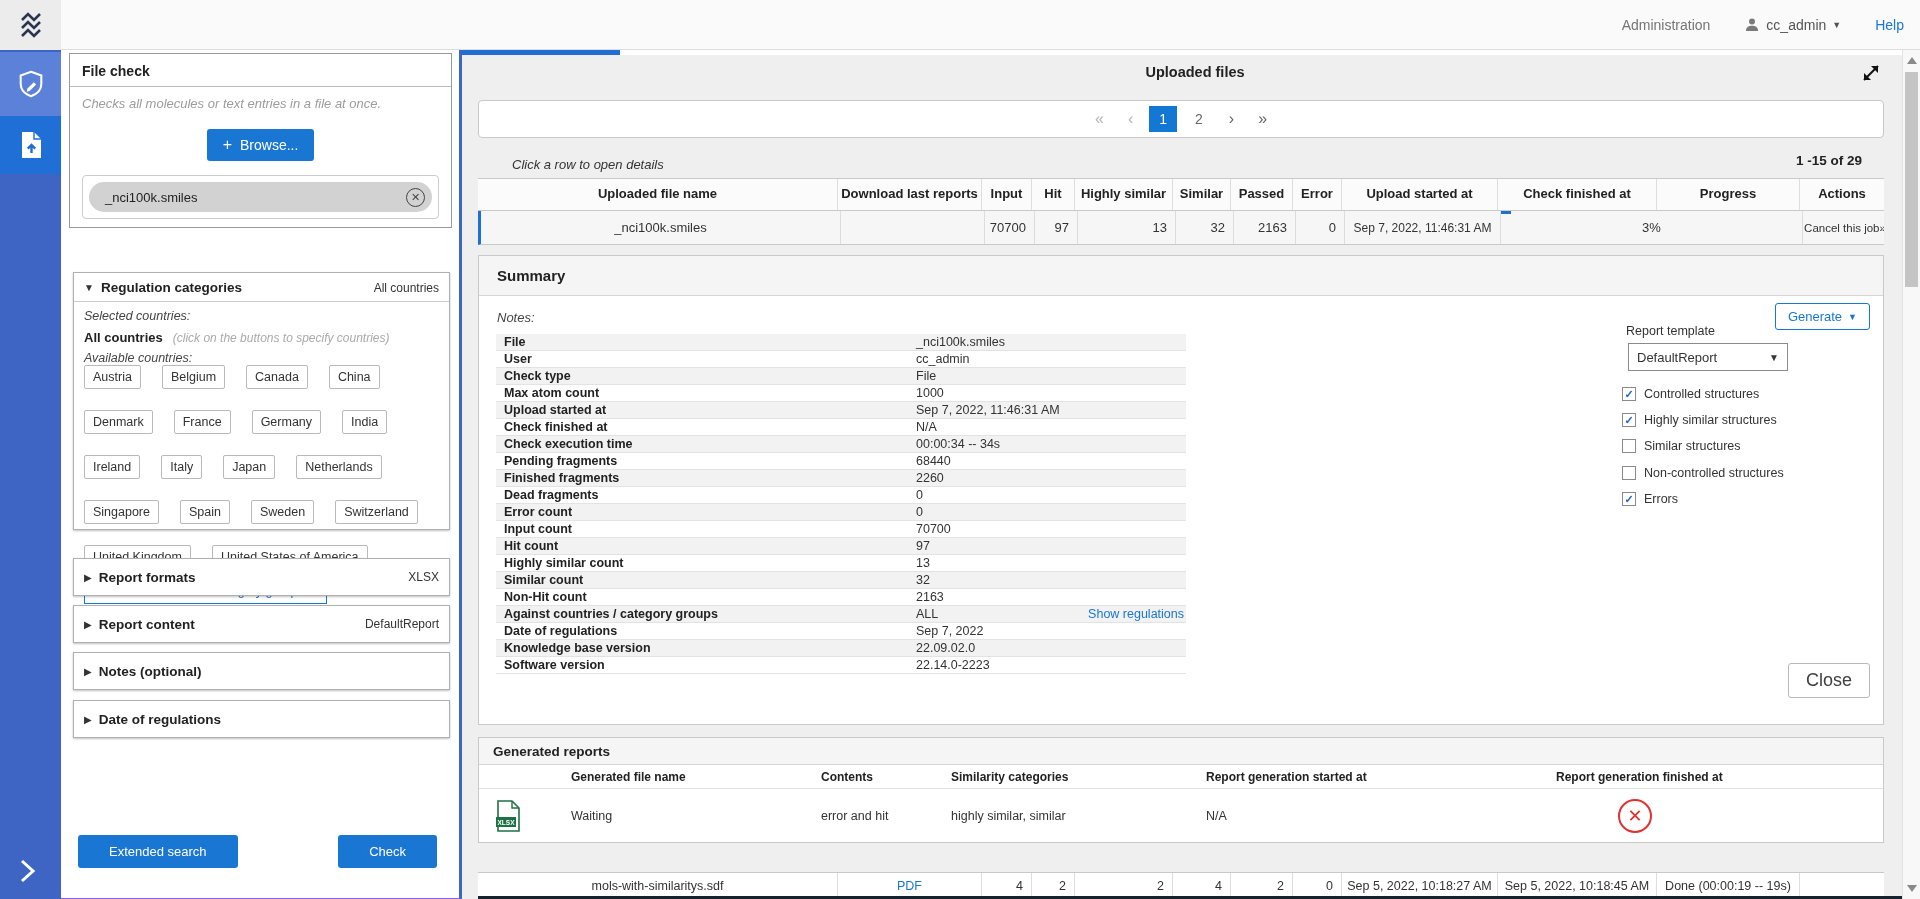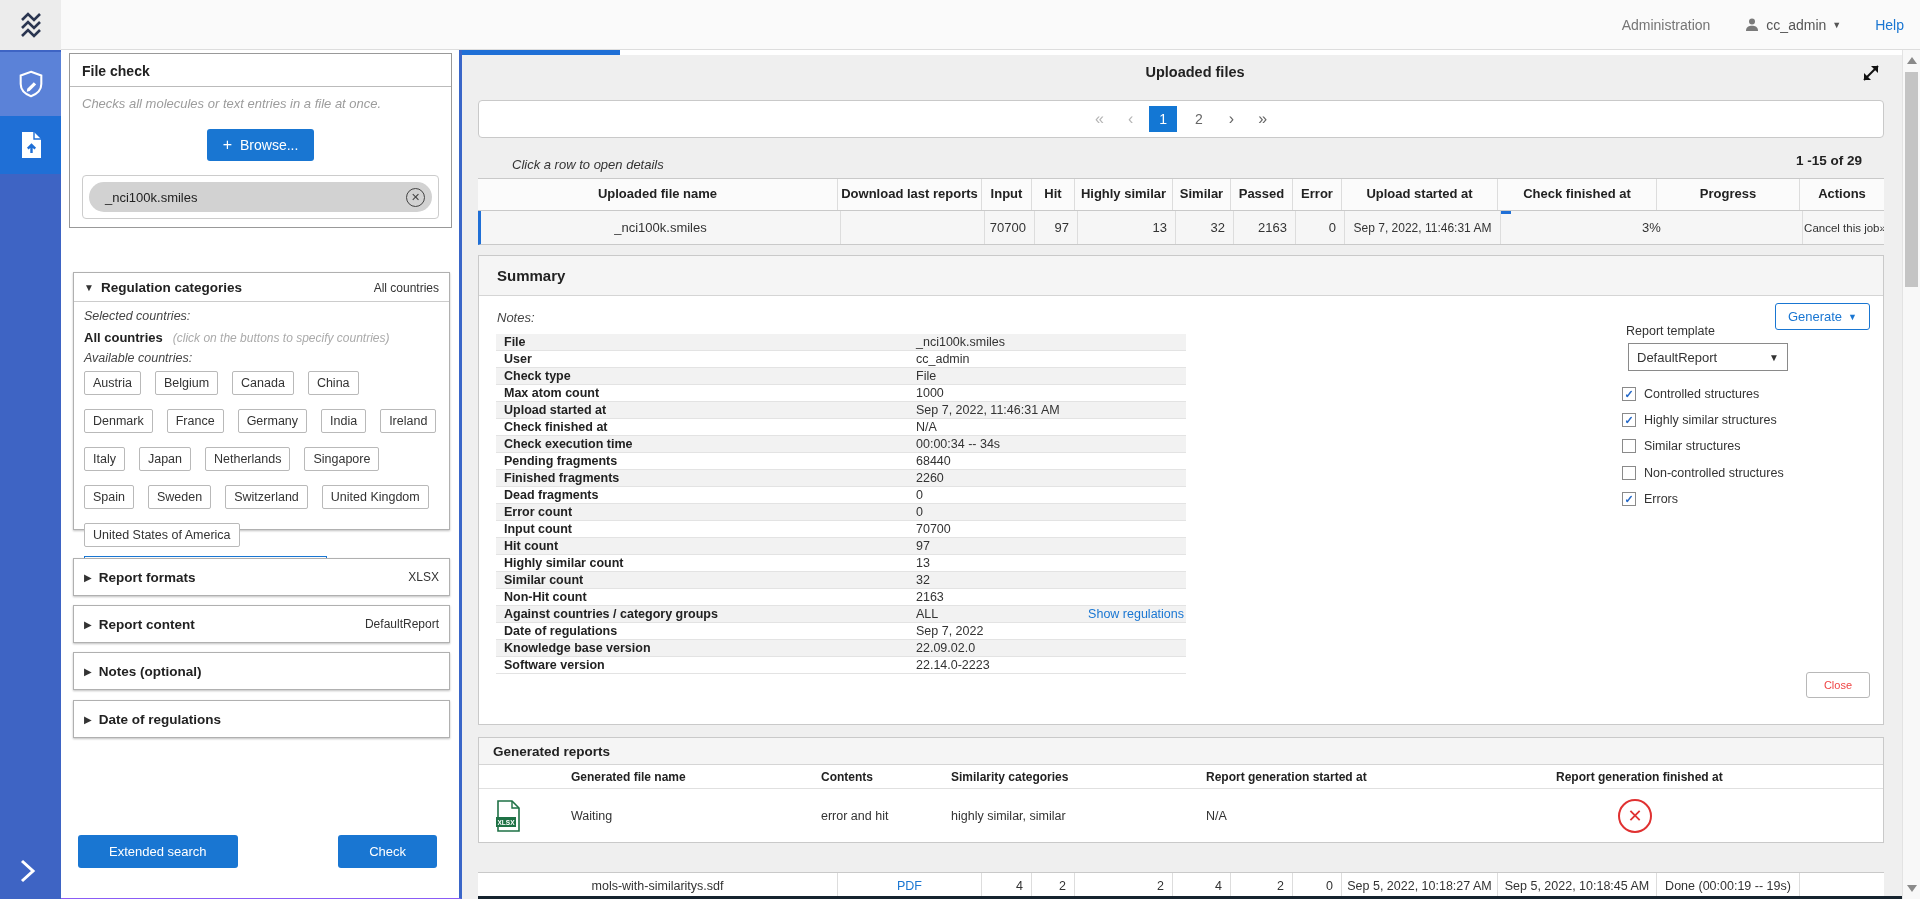--- a/index.html
+++ b/index.html
@@ -41,21 +41,21 @@
             box-shadow:0 1px 2px rgba(0,0,0,.25);background:#fff}
   .reg-head{display:flex;align-items:center;padding:7px 10px 6px;border-bottom:1px solid #ccc;cursor:pointer}
   .tri{font-size:10px;color:#333}
   .reg-title{font-weight:bold;font-size:13.5px;margin-left:7px;color:#222}
   .reg-sum{margin-left:auto;font-size:12px;color:#333}
   .reg-body{padding:7px 10px 0}
   .ital{font-style:italic;font-size:12.5px;color:#444}
   .sel-line{display:flex;align-items:baseline;gap:10px;margin:7px 0 6px}
   .sel-strong{font-weight:bold;font-size:13px;color:#222}
   .sel-hint{font-style:italic;font-size:12px;color:#aaa}
-  .country-wrap{display:flex;flex-wrap:wrap;gap:14px;margin-top:6px}
+  .country-wrap{display:flex;flex-wrap:wrap;gap:21px;}
   .country-btn{border:1px solid #b9b9b9;background:#fff;padding:4px 8px;font-size:12.5px;border-radius:2px;color:#333;cursor:pointer;white-space:nowrap}
   .switch-btn{margin-top:9px;border:1px solid #1976d2;color:#1976d2;background:#fff;padding:5px 22px;font-size:12.5px;cursor:pointer}
 
   .collapse-box{position:absolute;left:12px;width:377px;height:38px;border:1px solid #b0b0b0;background:#fff;
                 box-shadow:0 1px 2px rgba(0,0,0,.25);display:flex;align-items:center;padding:0 10px;cursor:pointer}
   .collapse-title{font-weight:bold;font-size:13.5px;margin-left:7px;color:#222}
   .collapse-value{margin-left:auto;font-size:12px;color:#333}
 
   .fc-bottom-left{position:absolute;left:17px;bottom:30px}
   .fc-bottom-right{position:absolute;right:22px;bottom:30px}
@@ -111,22 +111,22 @@
 
   .generate-btn{position:absolute;right:13px;top:47px;border:1px solid #1976d2;color:#1976d2;background:#fff;
                 padding:5px 12px;font-size:13px;border-radius:3px;cursor:pointer;display:flex;align-items:center;gap:6px}
   .rt-label{position:absolute;left:1147px;top:68px;font-size:12.5px;color:#333}
   .rt-select{position:absolute;left:1149px;top:87px;width:160px;height:28px;border:1px solid #8a8a8a;background:#fff;
              display:flex;align-items:center;padding:0 8px;font-size:13px;cursor:pointer}
   .rt-caret{margin-left:auto;font-size:10px;color:#333}
   .opt{position:absolute;left:1143px;display:flex;align-items:center;gap:8px;font-size:12.5px;color:#333;cursor:pointer}
   .opt .box{width:14px;height:14px;border:1px solid #8a8a8a;background:#fff;display:flex;align-items:center;
             justify-content:center;font-size:11px;font-weight:bold;color:#2569c8;flex:none}
-  .close-btn{position:absolute;right:13px;bottom:26px;border:1px solid #b8b8b8;background:#fff;color:#ef4444;
-             padding:6px 17px;font-size:11px;border-radius:3px;cursor:pointer}
+  .close-btn{position:absolute;right:13px;bottom:26px;border:1px solid #b8b8b8;background:#fff;color:#404040;
+             padding:6px 17px;font-size:18px;border-radius:3px;cursor:pointer}
 
   
   .reports-card{position:absolute;left:478px;top:737px;width:1406px;height:106px;background:#fff;border:1px solid #c9c9c9;overflow:hidden}
   .reports-head{height:27px;background:#f5f5f5;border-bottom:1px solid #d5d5d5;display:flex;align-items:center;
                 padding:0 14px;font-weight:bold;font-size:13.5px;color:#222}
   .rep-cols{display:flex;height:24px;align-items:center;border-bottom:1px solid #e0e0e0;font-weight:bold;font-size:12px;color:#222}
   .rc{flex:none}
   .rc0{width:92px}.rc1{width:250px}.rc2{width:130px}.rc3{width:255px}.rc4{width:350px}.rc5{width:325px}
   .rep-row{display:flex;height:54px;align-items:center;font-size:12.5px;color:#333}
   .rep-icon-cell{display:flex;align-items:center;padding-left:16px}

